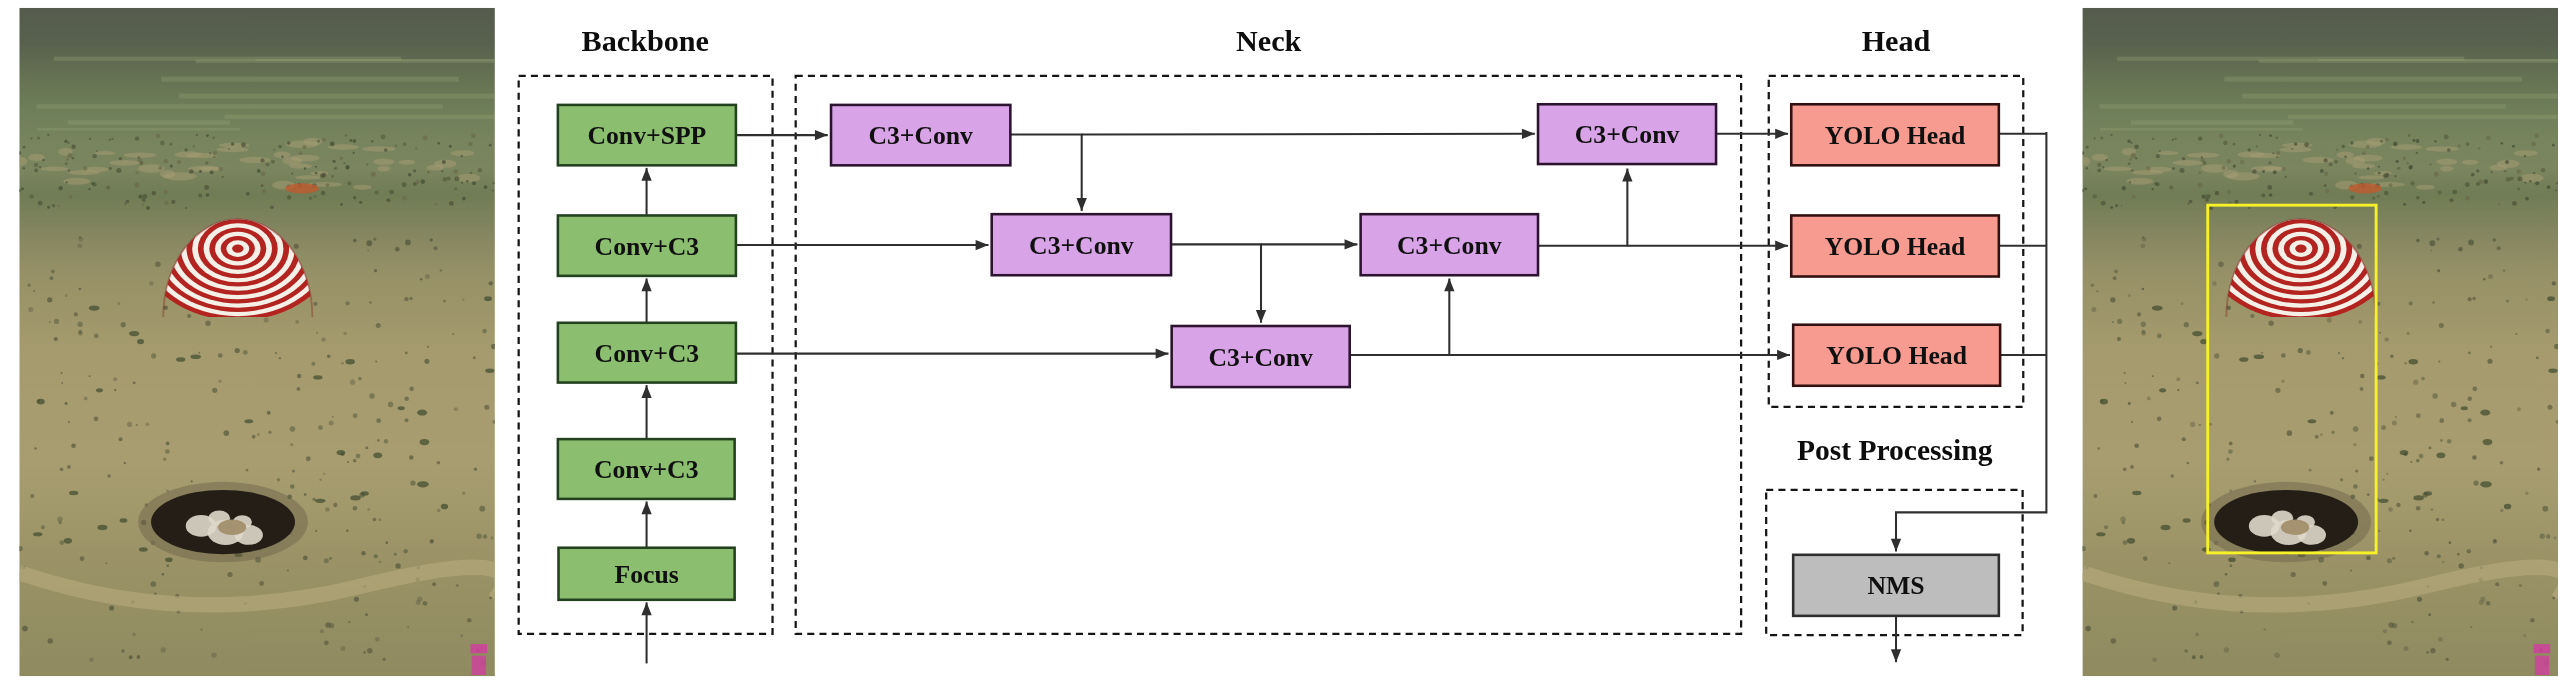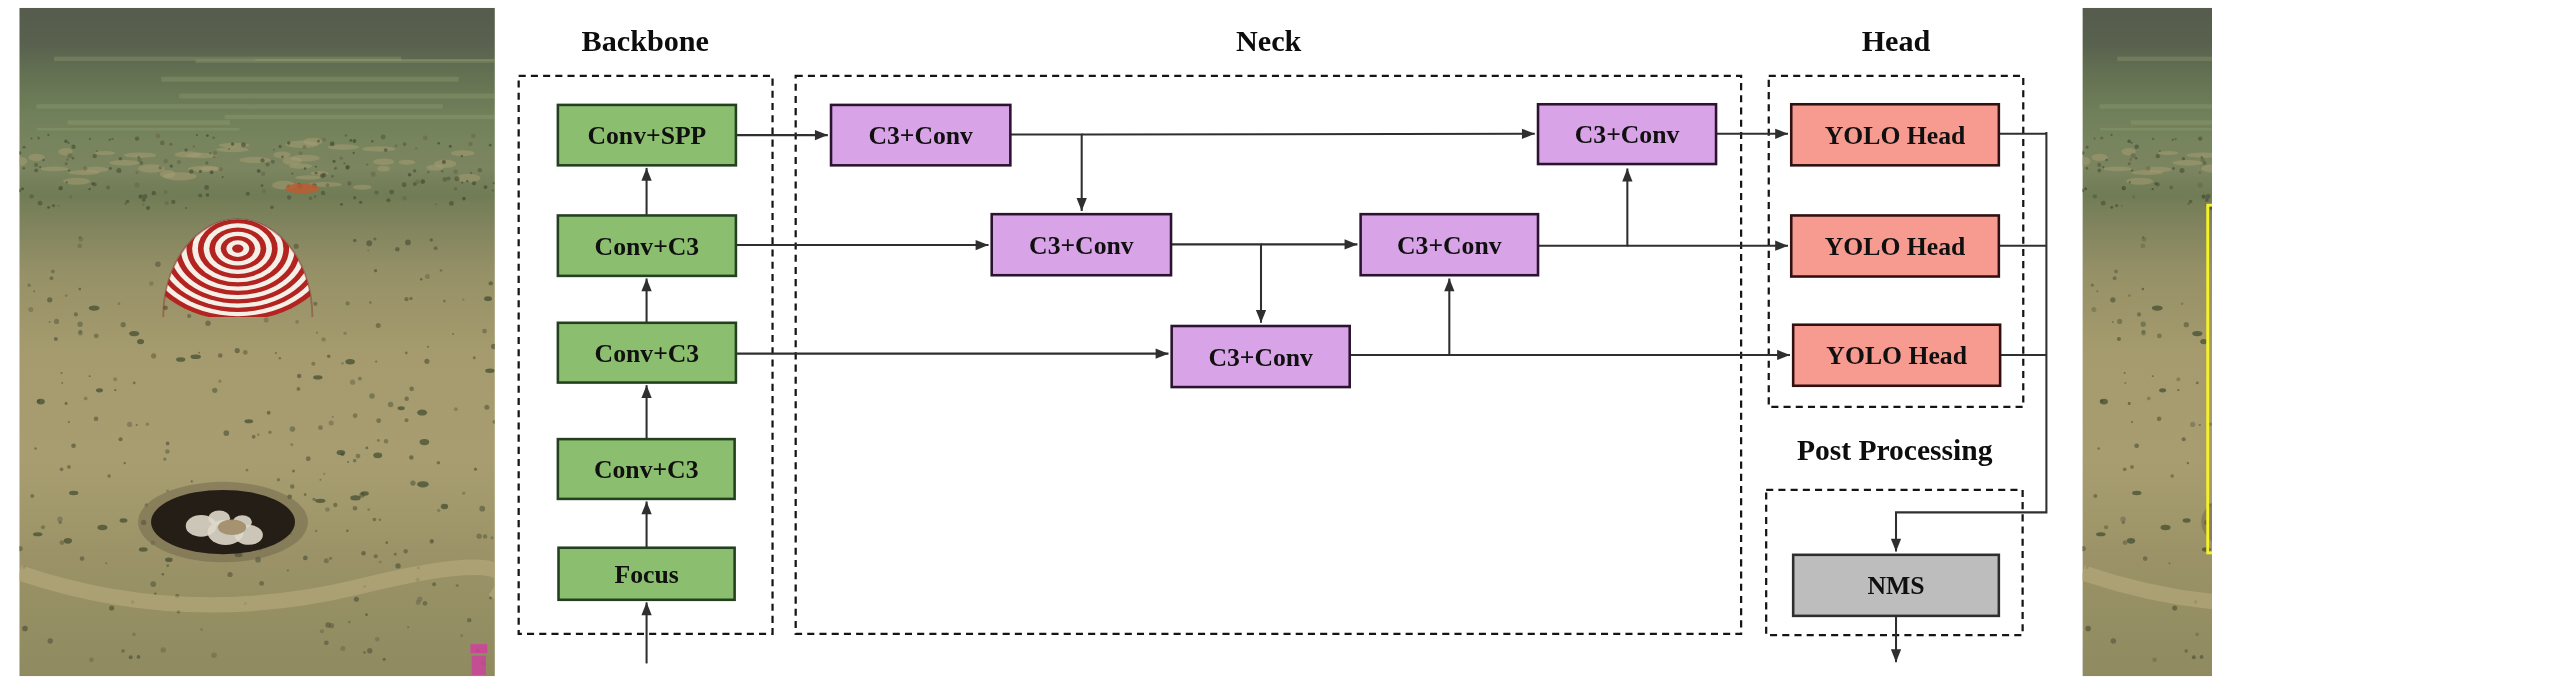--- a/index.html
+++ b/index.html
@@ -1,16 +1,16 @@
 <!DOCTYPE html>
 <html style="font-size:10.3px"><head>
 <meta charset="utf-8">
 <style>
   html,body{margin:0;padding:0;background:#ffffff;}
-  .canvas{position:relative;width:2212px;height:697px;background:#ffffff;overflow:hidden;}
+  .canvas{position:relative;width:2576px;height:697px;background:#ffffff;overflow:hidden;}
   svg text{font-family:"Liberation Serif","DejaVu Serif",serif;}
 </style>
 </head>
 <body>
 
 <div class="canvas">
   <svg id="fig" width="2576" height="697" viewBox="0 0 4008 1084">
       <defs>
         <linearGradient id="terra" x1="0" y1="0" x2="0" y2="1">
           <stop offset="0" stop-color="#555c4d"></stop>

